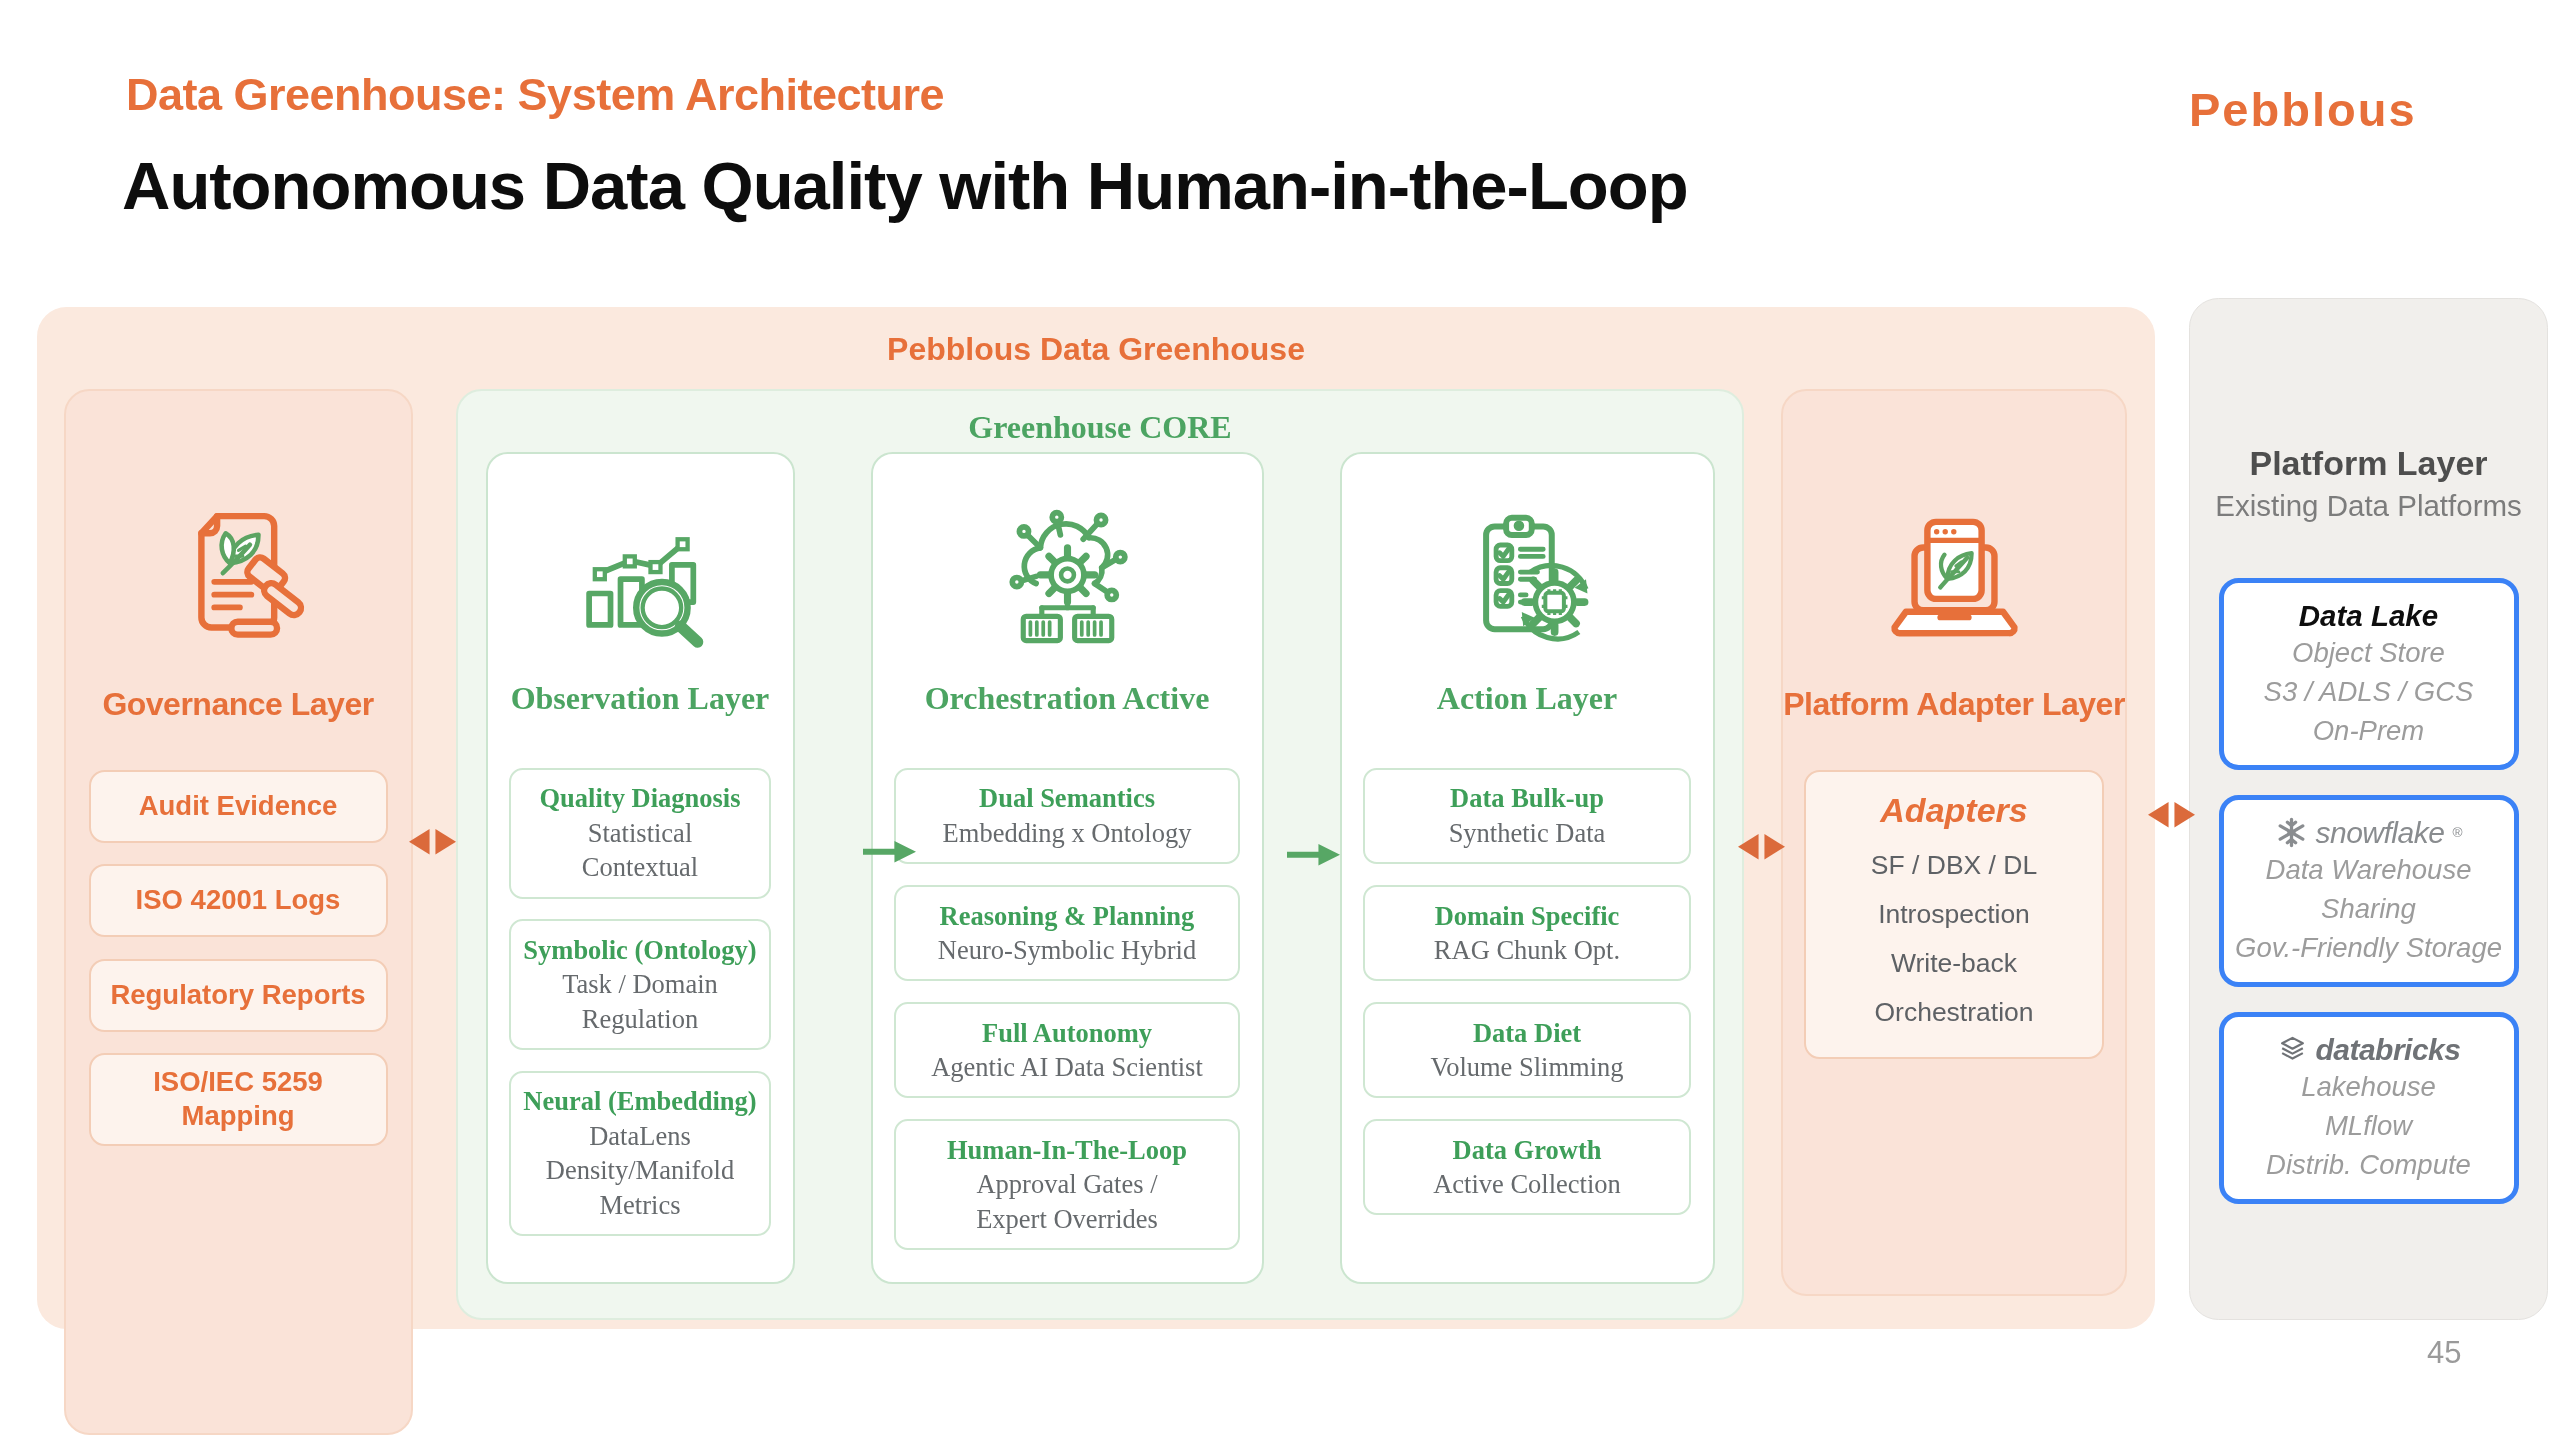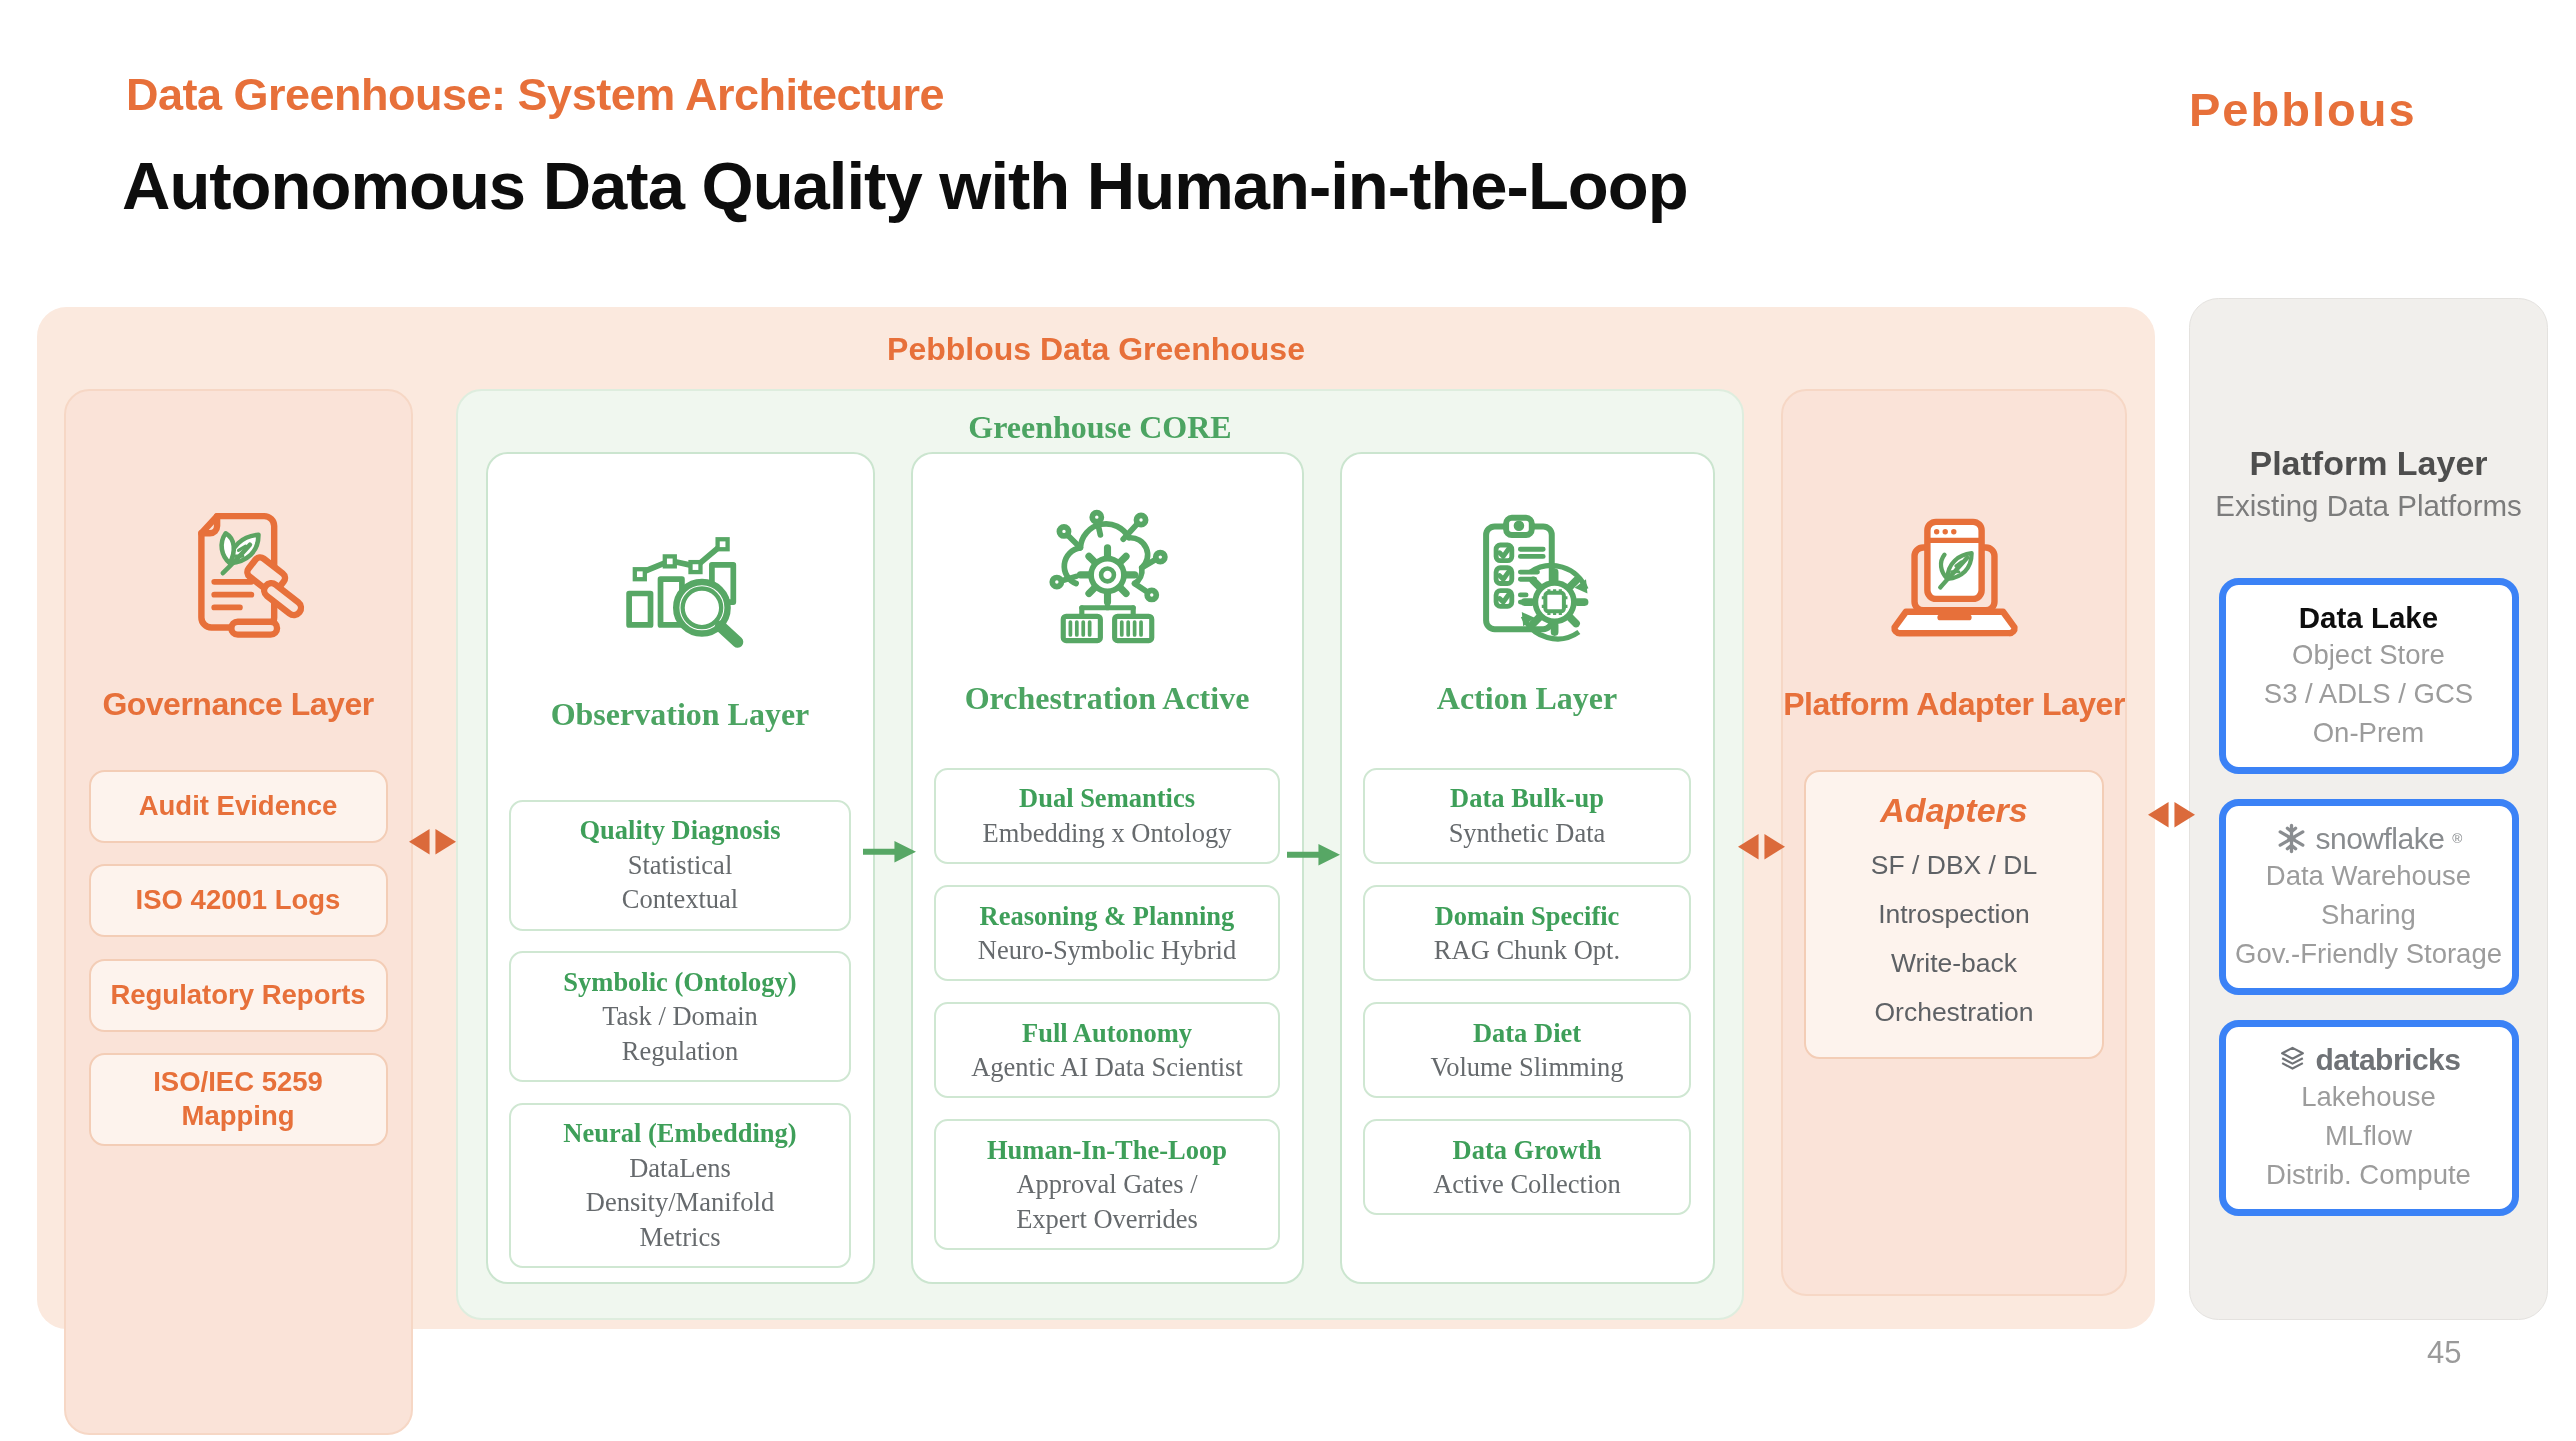--- a/index.html
+++ b/index.html
@@ -33,40 +33,40 @@
   .gov-item{min-height:73px;background:var(--peach-item);border:2px solid var(--peach-border);border-radius:15.7px;
     display:flex;align-items:center;justify-content:center;text-align:center;
     font-size:27.5px;font-weight:700;color:var(--orange);white-space:pre-line;line-height:1.25;padding:9.8px 7.9px;}
 
   .core-panel{position:absolute;left:419px;top:82px;width:1288px;height:931px;background:var(--core-bg);
     border:2px solid var(--core-border);border-radius:25.5px;font-family:Liberation Serif, serif;}
   .core-title{position:absolute;top:17.7px;left:0;right:0;text-align:center;font-size:32px;font-weight:700;color:var(--green);}
   .core-cards{position:absolute;left:27.5px;right:27.5px;top:61px;display:flex;justify-content:space-between;}
   .core-card{background:#fff;border:2px solid var(--card-border);border-radius:21.6px;height:832px;
     display:flex;flex-direction:column;align-items:center;}
-  .core-card.c0{width:389px;gap:16px;} .core-card.c1{width:393px;} .core-card.c2{width:375px;}
+  .core-card.c0{width:309px;} .core-card.c1{width:393px;} .core-card.c2{width:375px;}
   .card-icon{margin-top:51px;width:157px;height:157px;flex:none;}
   .card-title{margin-top:17.7px;font-size:32px;font-weight:700;color:var(--green);white-space:nowrap;}
   .card-items{margin-top:51px;width:calc(100% - 43px);display:flex;flex-direction:column;gap:20.6px;}
   .core-item{border:2px solid var(--item-border);border-radius:13.7px;background:#fff;padding:11.8px 7.9px;text-align:center;}
   .core-item .t{font-size:26.5px;font-weight:700;color:var(--green-item-title);line-height:1.3;}
   .core-item .s{font-size:26.5px;color:var(--gray-sub);line-height:1.3;white-space:pre-line;}
 
   .adapters-box{margin-top:47px;width:300px;background:var(--peach-item);border:2px solid var(--peach-border);
     border-radius:15.7px;padding:19.6px 9.8px;text-align:center;}
   .adapters-title{font-size:34px;font-weight:700;color:var(--orange);margin-bottom:11px;font-style:italic;}
   .adapters-line{font-size:26.5px;color:#5E6165;line-height:1.85;}
 
   .platform{position:absolute;left:2189px;top:298px;width:359px;height:1022px;background:var(--plat-bg);
     border:1px solid var(--plat-border);border-radius:29.5px;display:flex;flex-direction:column;align-items:center;}
   .plat-title{margin-top:145px;font-size:34px;font-weight:700;color:#4E4E4E;}
   .plat-sub{margin-top:5.9px;font-size:29.5px;color:#7C7C7C;}
   .plat-cards{margin-top:55px;width:300px;display:flex;flex-direction:column;gap:24.5px;}
-  .plat-card{background:#fff;border:7px solid #3b82f6;border-radius:19.6px;min-height:162px;padding:15.7px 5.9px;
-    display:flex;flex-direction:column;align-items:center;justify-content:center;text-align:center;}
+  .plat-card{background:#fff;border:5px solid #3b82f6;border-radius:19.6px;min-height:162px;padding:15.7px 5.9px;
+    display:flex;flex-direction:column;align-items:center;justify-content:center;text-align:center;font-style:italic;}
   .plat-card .pc-title{font-size:29.5px;font-weight:700;color:#0e0e0e;}
   .plat-card .pc-line{font-size:27.5px;color:var(--gray-soft);line-height:1.42;}
   .logo-row{display:flex;align-items:center;justify-content:center;gap:7.9px;}
   .sf-word{font-size:30px;font-weight:500;color:#898C8F;letter-spacing:-0.5px;}
   .sf-reg{font-size:13.7px;color:#898C8F;vertical-align:super;}
   .db-word{font-size:30px;font-weight:700;color:#6F7276;letter-spacing:-0.5px;}
 
   .flow-arrow{position:absolute;}
   .page-number{position:absolute;left:2427px;top:1335px;font-size:31px;color:#9A9A9A;}
 </style>

